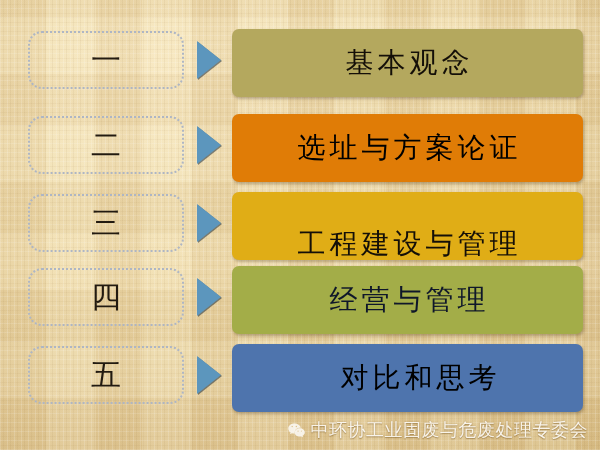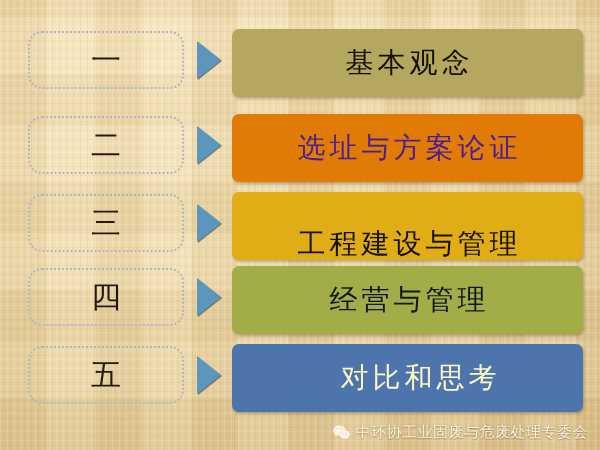--- a/index.html
+++ b/index.html
@@ -154,21 +154,21 @@
     bottom: 8px;
     display: flex;
     align-items: center;
     gap: 5px;
     z-index: 3;
     opacity: 0.80;
   }
 
   #watermark .wm-text {
     font-family: Liberation Serif, serif;
-    font-size: 15px;
+    font-size: 18px;
     color: #ffffff;
     letter-spacing: 0.5px;
     text-shadow: 0 0 2px rgba(150,115,55,0.75), 0 1px 1px rgba(120,90,40,0.6);
     white-space: nowrap;
   }
 
   .wechat-icon {
     width: 19px;
     height: 19px;
     display: block;
@@ -187,21 +187,21 @@
         <div class="arrow" style="border-left-color: rgb(92, 150, 189);"></div>
         <div class="bar" style="background-color: rgb(180, 168, 94);">
           <span class="bar-text dark" style="color: rgb(20, 15, 8);">基本观念</span>
         </div>
       </div>
       <div class="row" style="top: 114px;">
         <div class="num-box"></div>
         <div class="numeral">二</div>
         <div class="arrow" style="border-left-color: rgb(92, 150, 189);"></div>
         <div class="bar" style="background-color: rgb(224, 124, 6);">
-          <span class="bar-text dark" style="color: #4c1d95;">选址与方案论证</span>
+          <span class="bar-text dark" style="color: #000000;">选址与方案论证</span>
         </div>
       </div>
       <div class="row" style="top: 192px;">
         <div class="num-box"></div>
         <div class="numeral">三</div>
         <div class="arrow" style="border-left-color: rgb(92, 150, 189);"></div>
         <div class="bar" style="background-color: rgb(224, 173, 22);">
           <span class="bar-text dark" style="color: rgb(20, 15, 8); margin-top: 36px;">工程建设与管理</span>
         </div>
       </div>
@@ -211,21 +211,21 @@
         <div class="arrow" style="border-left-color: rgb(92, 150, 189);"></div>
         <div class="bar" style="background-color: rgb(163, 173, 72);">
           <span class="bar-text dark" style="color: #0f172a;">经营与管理</span>
         </div>
       </div>
       <div class="row" style="top: 344px;">
         <div class="num-box"></div>
         <div class="numeral">五</div>
         <div class="arrow" style="border-left-color: rgb(92, 150, 189);"></div>
         <div class="bar" style="background-color: rgb(78, 116, 173);">
-          <span class="bar-text light" style="color: #fef9c3; margin-left: 22px;">对比和思考</span>
+          <span class="bar-text light" style="color: #000000; margin-left: 22px;">对比和思考</span>
         </div>
       </div>
     </div>
 
   <div id="watermark">
     <span class="wechat-icon">
       <svg class="wechat-icon" viewBox="0 0 32 32" xmlns="http://www.w3.org/2000/svg" aria-hidden="true">
         <path fill="#ffffff" d="M12.2 4.2C6.6 4.2 2.1 8 2.1 12.7c0 2.7 1.5 5.1 3.9 6.7l-1 3 3.4-1.7c1.2.3 2.4.5 3.8.5.3 0 .7 0 1-.1-.2-.6-.3-1.3-.3-2 0-4.3 4.2-7.8 9.4-7.8.3 0 .7 0 1 .1-.8-4-5.2-7.2-11.1-7.2zM8.7 10.4c-.7 0-1.2-.5-1.2-1.2s.5-1.2 1.2-1.2 1.2.5 1.2 1.2-.5 1.2-1.2 1.2zm7 0c-.7 0-1.2-.5-1.2-1.2s.5-1.2 1.2-1.2 1.2.5 1.2 1.2-.5 1.2-1.2 1.2z"></path>
         <path fill="#ffffff" d="M30 19.3c0-3.9-3.8-7-8.5-7s-8.5 3.1-8.5 7 3.8 7 8.5 7c1 0 1.9-.1 2.8-.4l2.8 1.4-.8-2.5c2.2-1.3 3.7-3.3 3.7-5.5zm-11.3-1.2c-.6 0-1-.5-1-1s.5-1 1-1 1 .5 1 1-.4 1-1 1zm5.6 0c-.6 0-1-.5-1-1s.5-1 1-1 1 .5 1 1-.4 1-1 1z"></path>
       </svg>

